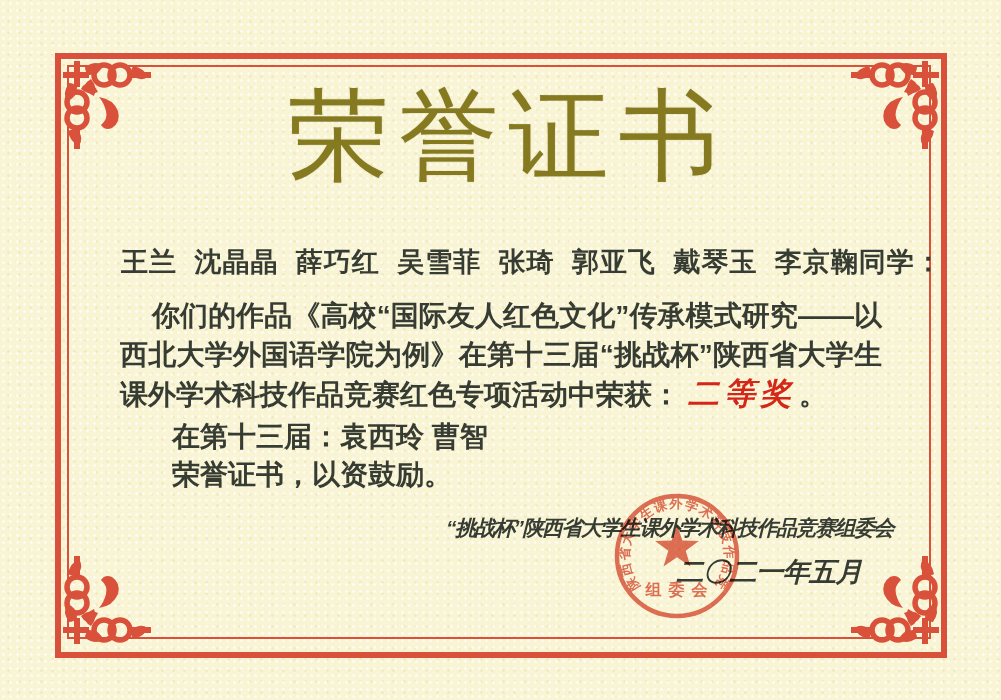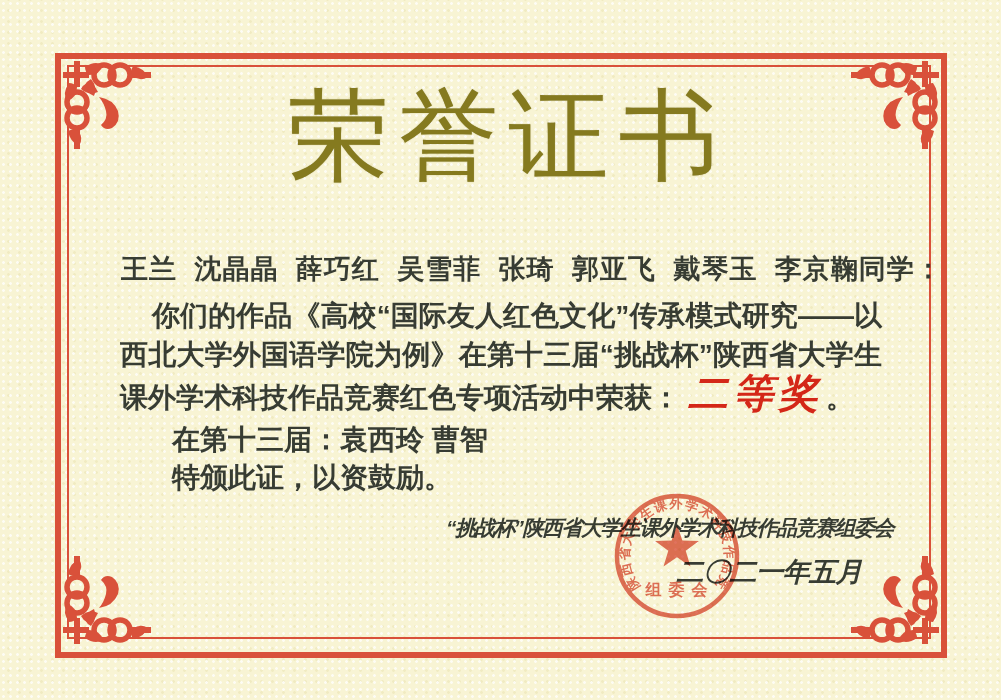--- a/index.html
+++ b/index.html
@@ -29,38 +29,38 @@
   .corner.bl{left:55px;bottom:48px;transform:scaleY(-1);}
   .corner.br{right:54px;bottom:48px;transform:scale(-1,-1);}
 
   .title{
     position:absolute;left:0;top:76px;width:1001px;text-align:center;
     font-family:"DejaVu Serif", serif;font-weight:400;
     font-size:100px;line-height:120px;letter-spacing:10px;
     color:#857a1f;text-shadow:0 0 1px rgba(110,100,20,.6);margin-left:8px;
   }
   .recipients{
-    position:absolute;left:121px;top:251px;width:800px;
+    position:absolute;left:121px;top:244px;width:800px;
     font-size:27px;line-height:36px;color:#373c33;font-weight:700;
     white-space:nowrap;
   }
   .recipients .names{font-family:"DejaVu Serif", serif;word-spacing:7px;letter-spacing:1px;}
   .recipients .suffix{font-family:"Liberation Sans", sans-serif;letter-spacing:1px;}
   .bodyblock{
     position:absolute;left:120px;top:297px;width:762px;
     font-size:28px;line-height:38.5px;color:#373c33;font-weight:700;
     text-align:justify;
   }
   .bodyblock p{margin:0;}
   .bodyblock .main{text-indent:32px;}
   .bodyblock .advisor{padding-left:52px;margin-top:3px;}
   .bodyblock .closing{padding-left:52px;}
   .award{
     font-family:"DejaVu Serif", serif;font-style:italic;font-weight:700;
-    color:#d42718;font-size:40px;letter-spacing:5px;padding:0 3px 0 8px;
+    color:#d42718;font-size:31px;letter-spacing:5px;padding:0 3px 0 8px;
   }
   .signblock{
     position:absolute;left:446px;top:514px;width:416px;text-align:right;
     color:#373c33;font-weight:700;font-style:italic;
   }
   .issuer{font-size:21px;letter-spacing:-1.5px;white-space:nowrap;}
   .date{font-size:27px;letter-spacing:-0.5px;margin-top:12px;}
   .seal{
     position:absolute;left:606px;top:485px;width:142px;height:142px;
     mix-blend-mode:multiply;opacity:.85;z-index:5;pointer-events:none;
@@ -113,21 +113,21 @@
 
   <div class="title">荣誉证书</div>
 
   <div class="recipients">
     <span class="names">王兰 沈晶晶 薛巧红 吴雪菲 张琦 郭亚飞 戴琴玉 李京鞠</span><span class="suffix">同学：</span>
   </div>
 
   <div class="bodyblock">
     <p class="main"><span>你们的作品《高校“国际友人红色文化”传承模式研究——以西北大学外国语学院为例》在第十三届“挑战杯”陕西省大学生课外学术科技作品竞赛红色专项活动中荣获：</span><span class="award">二等奖</span><span>。</span></p>
     <p class="advisor">在第十三届：袁西玲 曹智</p>
-    <p class="closing">特颁此证，以资鼓励。</p>
+    <p class="closing">荣誉证书，以资鼓励。</p>
   </div>
 
   <div class="signblock">
     <div class="issuer">“挑战杯”陕西省大学生课外学术科技作品竞赛组委会</div>
     <div class="date">二〇二一年五月</div>
   </div>
 
   <svg class="seal" viewBox="0 0 142 142">
     <circle cx="71" cy="71" r="60" fill="none" stroke="#dd5a45" stroke-width="4.5"></circle>
     <path id="sealArc" d="M 37.1,104.9 A 48,48 0 1 1 104.9,104.9" fill="none"></path>

